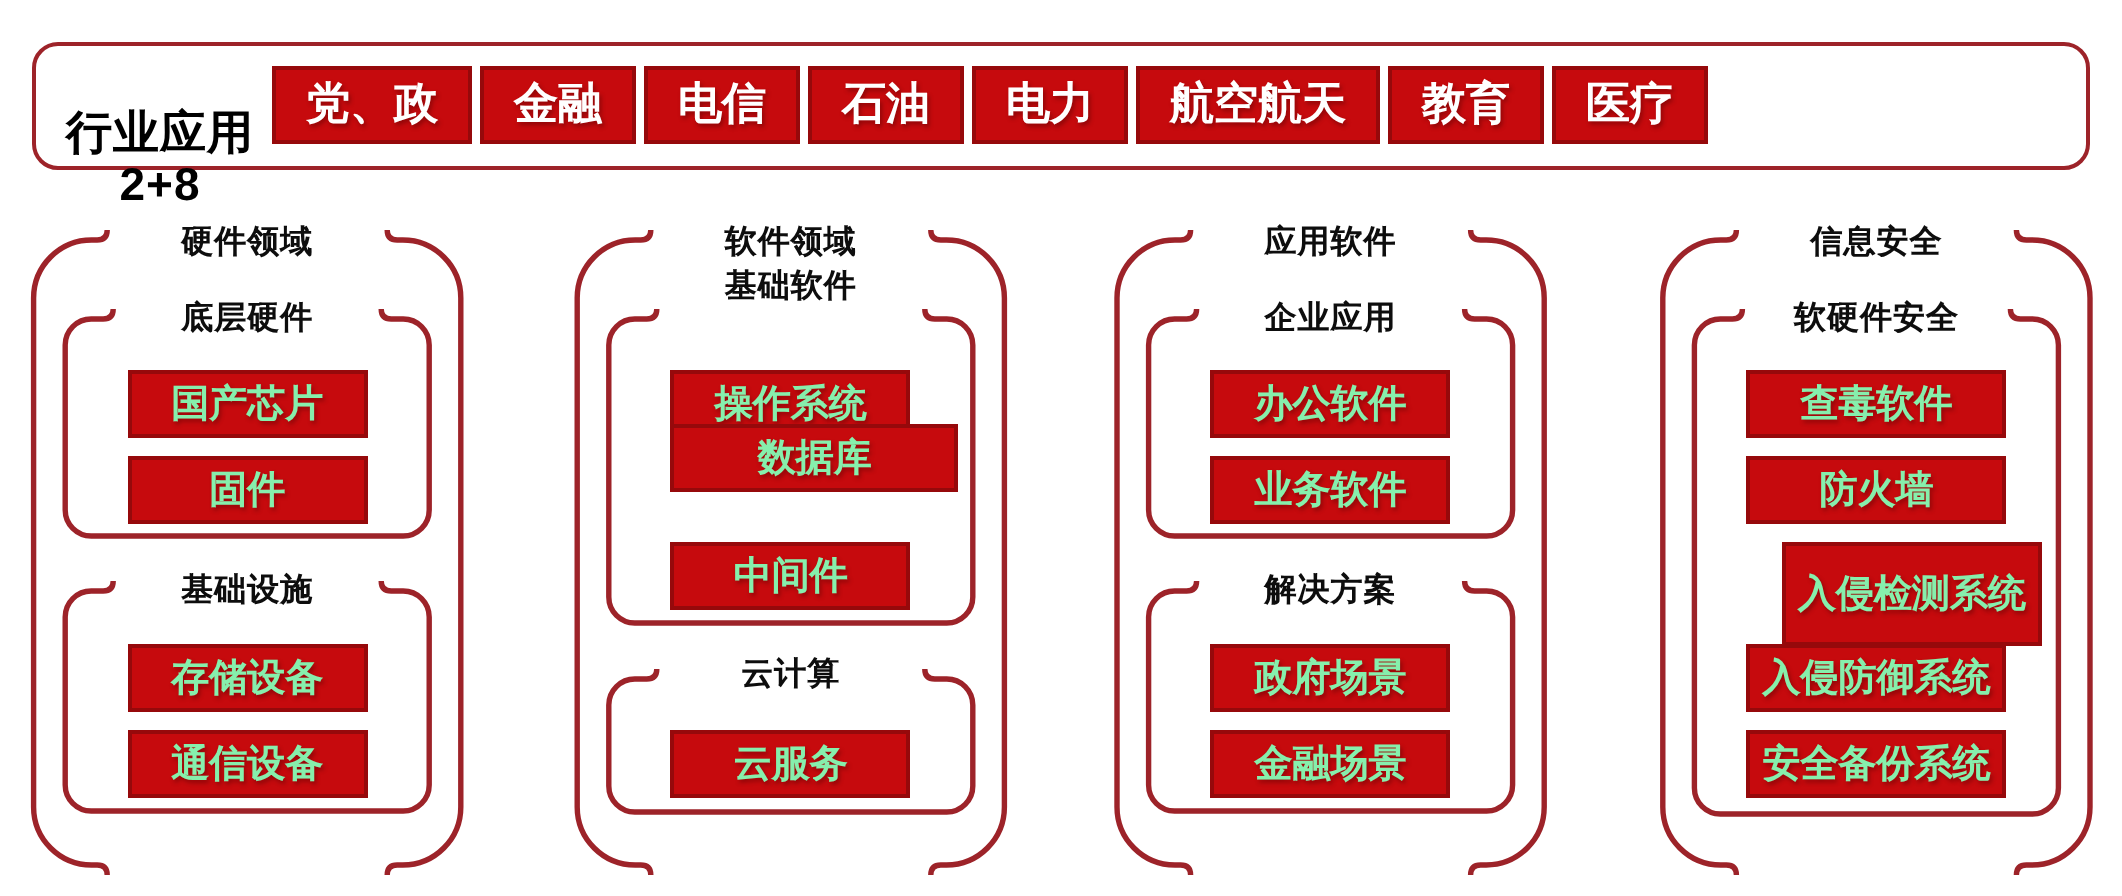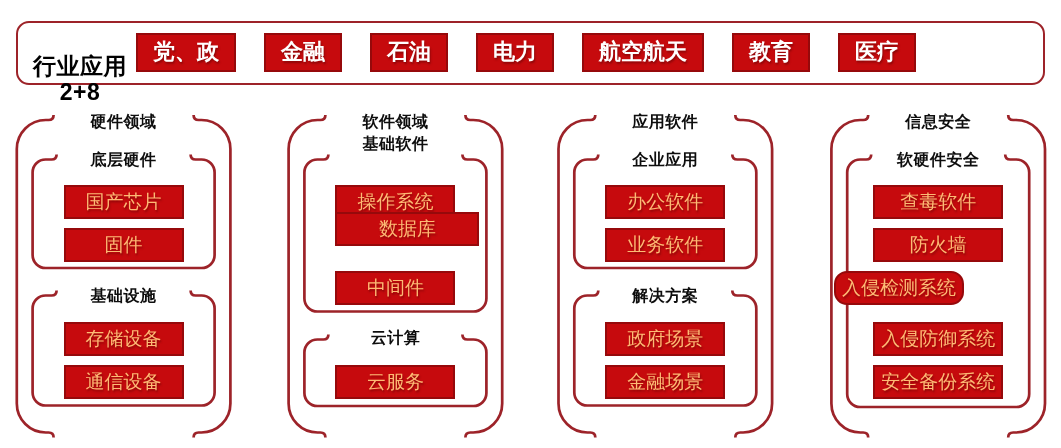--- a/index.html
+++ b/index.html
@@ -13,38 +13,38 @@
     position:absolute;left:16px;top:21px;width:1029px;height:64px;
     border:2.5px solid var(--line);border-radius:13px;background:#ffffff;
   }
   .banner-label{
     position:absolute;left:4px;top:3px;width:116px;
     text-align:center;font-weight:700;color:#000000;
     font-size:23px;line-height:25.5px;letter-spacing:0.5px;margin-top:28px;
   }
   .banner-items{
     position:absolute;left:118px;top:9.5px;height:39px;
-    display:flex;gap:28px;align-items:stretch;text-align:right;
+    display:flex;gap:4px;align-items:stretch;text-align:right;
   }
   .chip{
     display:flex;align-items:center;justify-content:center;
     background:var(--btn);border:2px solid var(--btnb);
     color:#ffffff;font-weight:700;font-size:22px;
     padding:0 15px;white-space:nowrap;
     text-shadow:1px 1.5px 2px rgba(60,0,0,0.4);
   }
   .col-title{
     position:absolute;width:240px;text-align:center;
     font-weight:700;font-size:16px;color:#0d0d0d;line-height:28px;
     letter-spacing:0.5px;white-space:nowrap;
   }
   .node{
     position:absolute;display:flex;align-items:center;justify-content:center;
     background:var(--btn);border:2px solid var(--btnb);
-    color:#fdba74;font-weight:400;font-size:19px;white-space:nowrap;
+    color:#86efac;font-weight:700;font-size:19px;white-space:nowrap;
     text-shadow:1px 1.5px 2px rgba(60,0,0,0.4);
   }
 </style>
 </head>
 <body>
 
 <div class="canvas">
   <svg id="bracket-layer" viewBox="0 0 1061 448">
       <path d="M 53.599999999999994 115 Q 53.599999999999994 120 48.599999999999994 120 L 45.8 120 A 29 29 0 0 0 16.799999999999997 149 L 16.799999999999997 403.5 A 29 29 0 0 0 45.8 432.5 L 48.599999999999994 432.5 Q 53.599999999999994 432.5 53.599999999999994 437.5" fill="none" stroke="#9D2329" stroke-width="2.7"></path>
       <path d="M 193.6 115 Q 193.6 120 198.6 120 L 201.39999999999998 120 A 29 29 0 0 1 230.39999999999998 149 L 230.39999999999998 403.5 A 29 29 0 0 1 201.39999999999998 432.5 L 198.6 432.5 Q 193.6 432.5 193.6 437.5" fill="none" stroke="#9D2329" stroke-width="2.7"></path>
@@ -63,20 +63,21 @@
       <path d="M 871.2 154.5 Q 871.2 159.5 866.2 159.5 L 860.2 159.5 A 13 13 0 0 0 847.2 172.5 L 847.2 394 A 13 13 0 0 0 860.2 407 L 1016.2 407 A 13 13 0 0 0 1029.2 394 L 1029.2 172.5 A 13 13 0 0 0 1016.2 159.5 L 1010.2 159.5 Q 1005.2 159.5 1005.2 154.5" fill="none" stroke="#9D2329" stroke-width="2.7"></path>
     </svg>
   <div class="banner">
     <div class="banner-label">
       <div>行业应用</div>
       <div>2+8</div>
     </div>
     <div class="banner-items" id="banner-items">
         <div class="chip">党、政</div>
         <div class="chip">金融</div>
+        <div class="chip">电信</div>
         <div class="chip">石油</div>
         <div class="chip">电力</div>
         <div class="chip">航空航天</div>
         <div class="chip">教育</div>
         <div class="chip">医疗</div>
       </div>
   </div>
   <div id="columns-layer">
       <div class="col-title" style="left: 3.6px; top: 107.5px;">硬件领域</div>
       <div class="col-title" style="left: 3.6px; top: 145.5px;">底层硬件</div>
@@ -96,17 +97,17 @@
       <div class="col-title" style="left: 545.3px; top: 145.5px;">企业应用</div>
       <div class="node" style="left: 605.3px; top: 184.5px; width: 120px; height: 34px;">办公软件</div>
       <div class="node" style="left: 605.3px; top: 228px; width: 120px; height: 34px;">业务软件</div>
       <div class="col-title" style="left: 545.3px; top: 281.5px;">解决方案</div>
       <div class="node" style="left: 605.3px; top: 321.5px; width: 120px; height: 34px;">政府场景</div>
       <div class="node" style="left: 605.3px; top: 365px; width: 120px; height: 34px;">金融场景</div>
       <div class="col-title" style="left: 818.2px; top: 107.5px;">信息安全</div>
       <div class="col-title" style="left: 818.2px; top: 145.5px;">软硬件安全</div>
       <div class="node" style="left: 873.2px; top: 184.5px; width: 130px; height: 34px;">查毒软件</div>
       <div class="node" style="left: 873.2px; top: 228px; width: 130px; height: 34px;">防火墙</div>
-      <div class="node" style="left: 834px; top: 271px; width: 130px; height: 34px; border-radius: 13px;">入侵检测系统</div>
+      <div class="node" style="left: 891px; top: 271px; width: 130px; height: 52px;">入侵检测系统</div>
       <div class="node" style="left: 873.2px; top: 321.5px; width: 130px; height: 34px;">入侵防御系统</div>
       <div class="node" style="left: 873.2px; top: 365px; width: 130px; height: 34px;">安全备份系统</div>
     </div>
 </div>
 
 </body></html>

